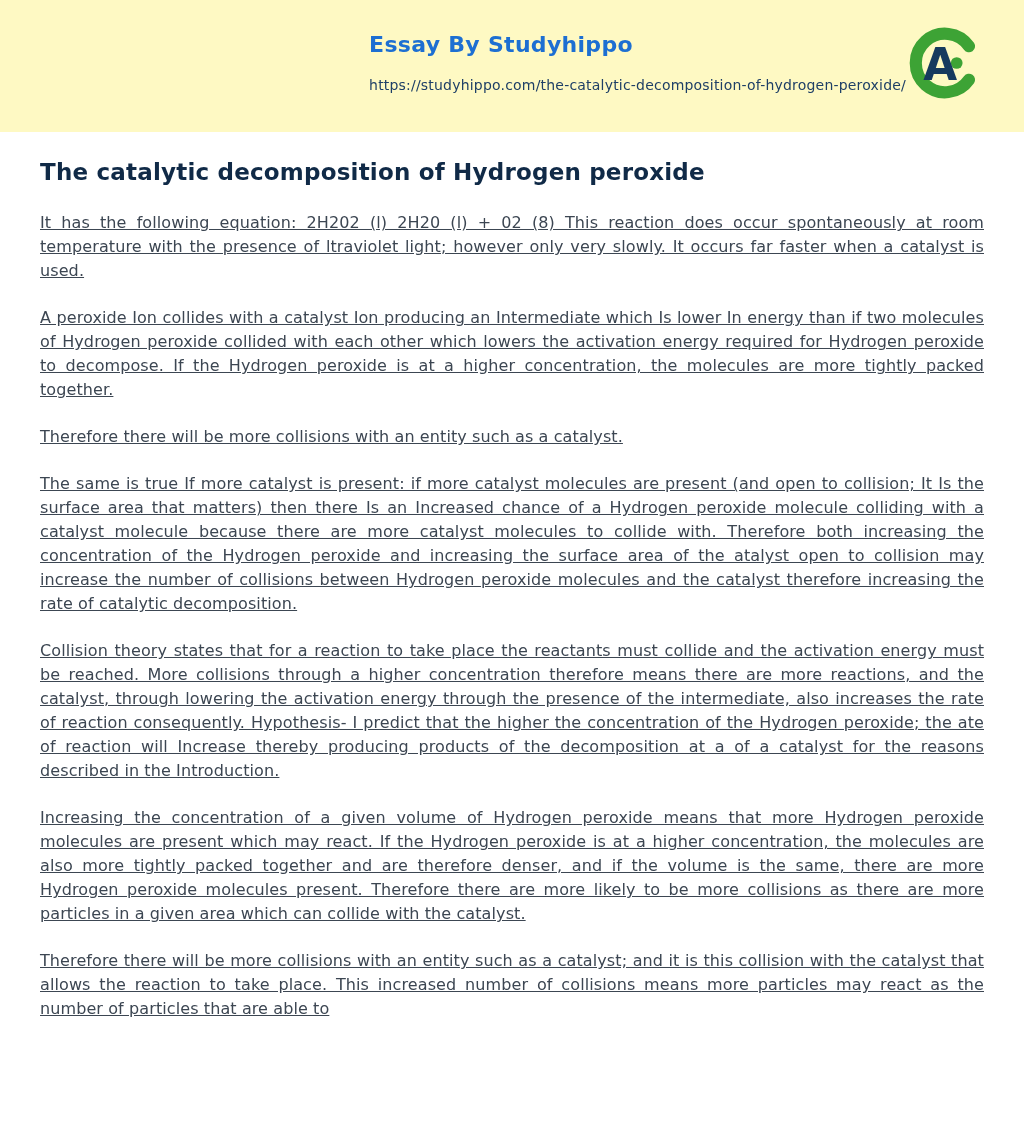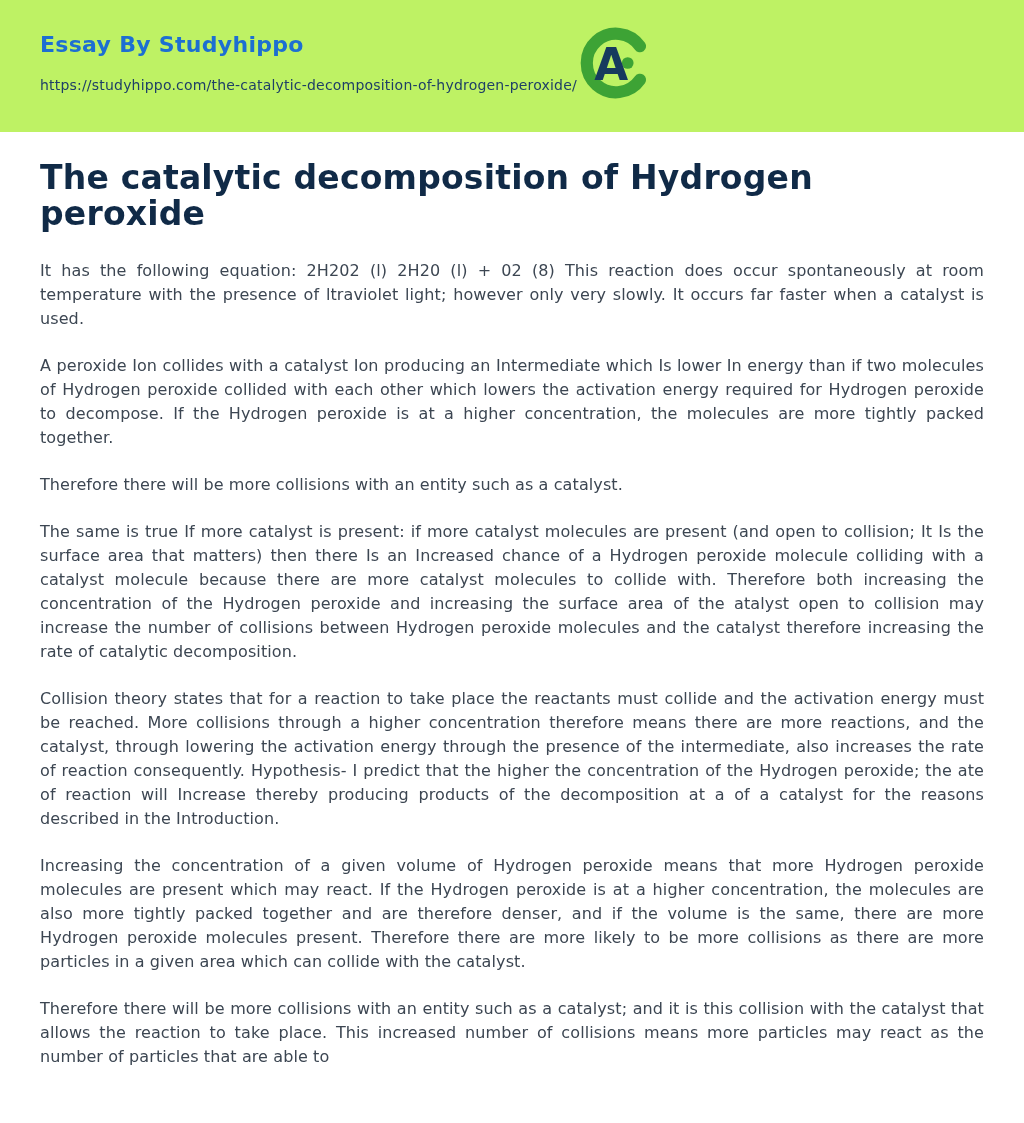--- a/index.html
+++ b/index.html
@@ -10,24 +10,24 @@
   }
   .page {
     width: 1024px;
     min-height: 1123px;
     margin: 0 auto;
     background: #ffffff;
     box-sizing: border-box;
   }
   
   .site-header {
-    background: #bef264;
-    padding: 24px 60px 30px 40px;
+    background: #fef9c3;
+    padding: 24px 40px 30px 40px;
     display: flex;
-    justify-content: flex-start;
+    justify-content: flex-end;
     align-items: flex-start;
     box-sizing: border-box;
   }
   .header-text { padding-top: 8px; }
   .brand-title {
     color: #1d6fd2;
     font-size: 22px;
     font-weight: 700;
     letter-spacing: 0.3px;
     margin: 0 0 18px 0;
@@ -46,33 +46,34 @@
     flex: 0 0 auto;
     cursor: pointer;
   }
   
   .article {
     padding: 28px 40px 40px 40px;
     box-sizing: border-box;
   }
   .article-title {
     color: #102a47;
-    font-size: 33px;
+    font-size: 23px;
     line-height: 1.1;
     font-weight: 700;
     margin: 0 0 26px 0;
     letter-spacing: 0.2px;
   }
   .article-body p {
     color: #3c4652;
     font-size: 16px;
     line-height: 1.5;
     text-align: justify;
     margin: 0 0 23px 0;
     letter-spacing: 0.1px;
+    text-decoration: underline;
   }
   .article-body p:last-child { margin-bottom: 0; }
 </style>
 </head>
 <body>
 
 <div class="page">
 
   <header class="site-header">
     <div class="header-text">

